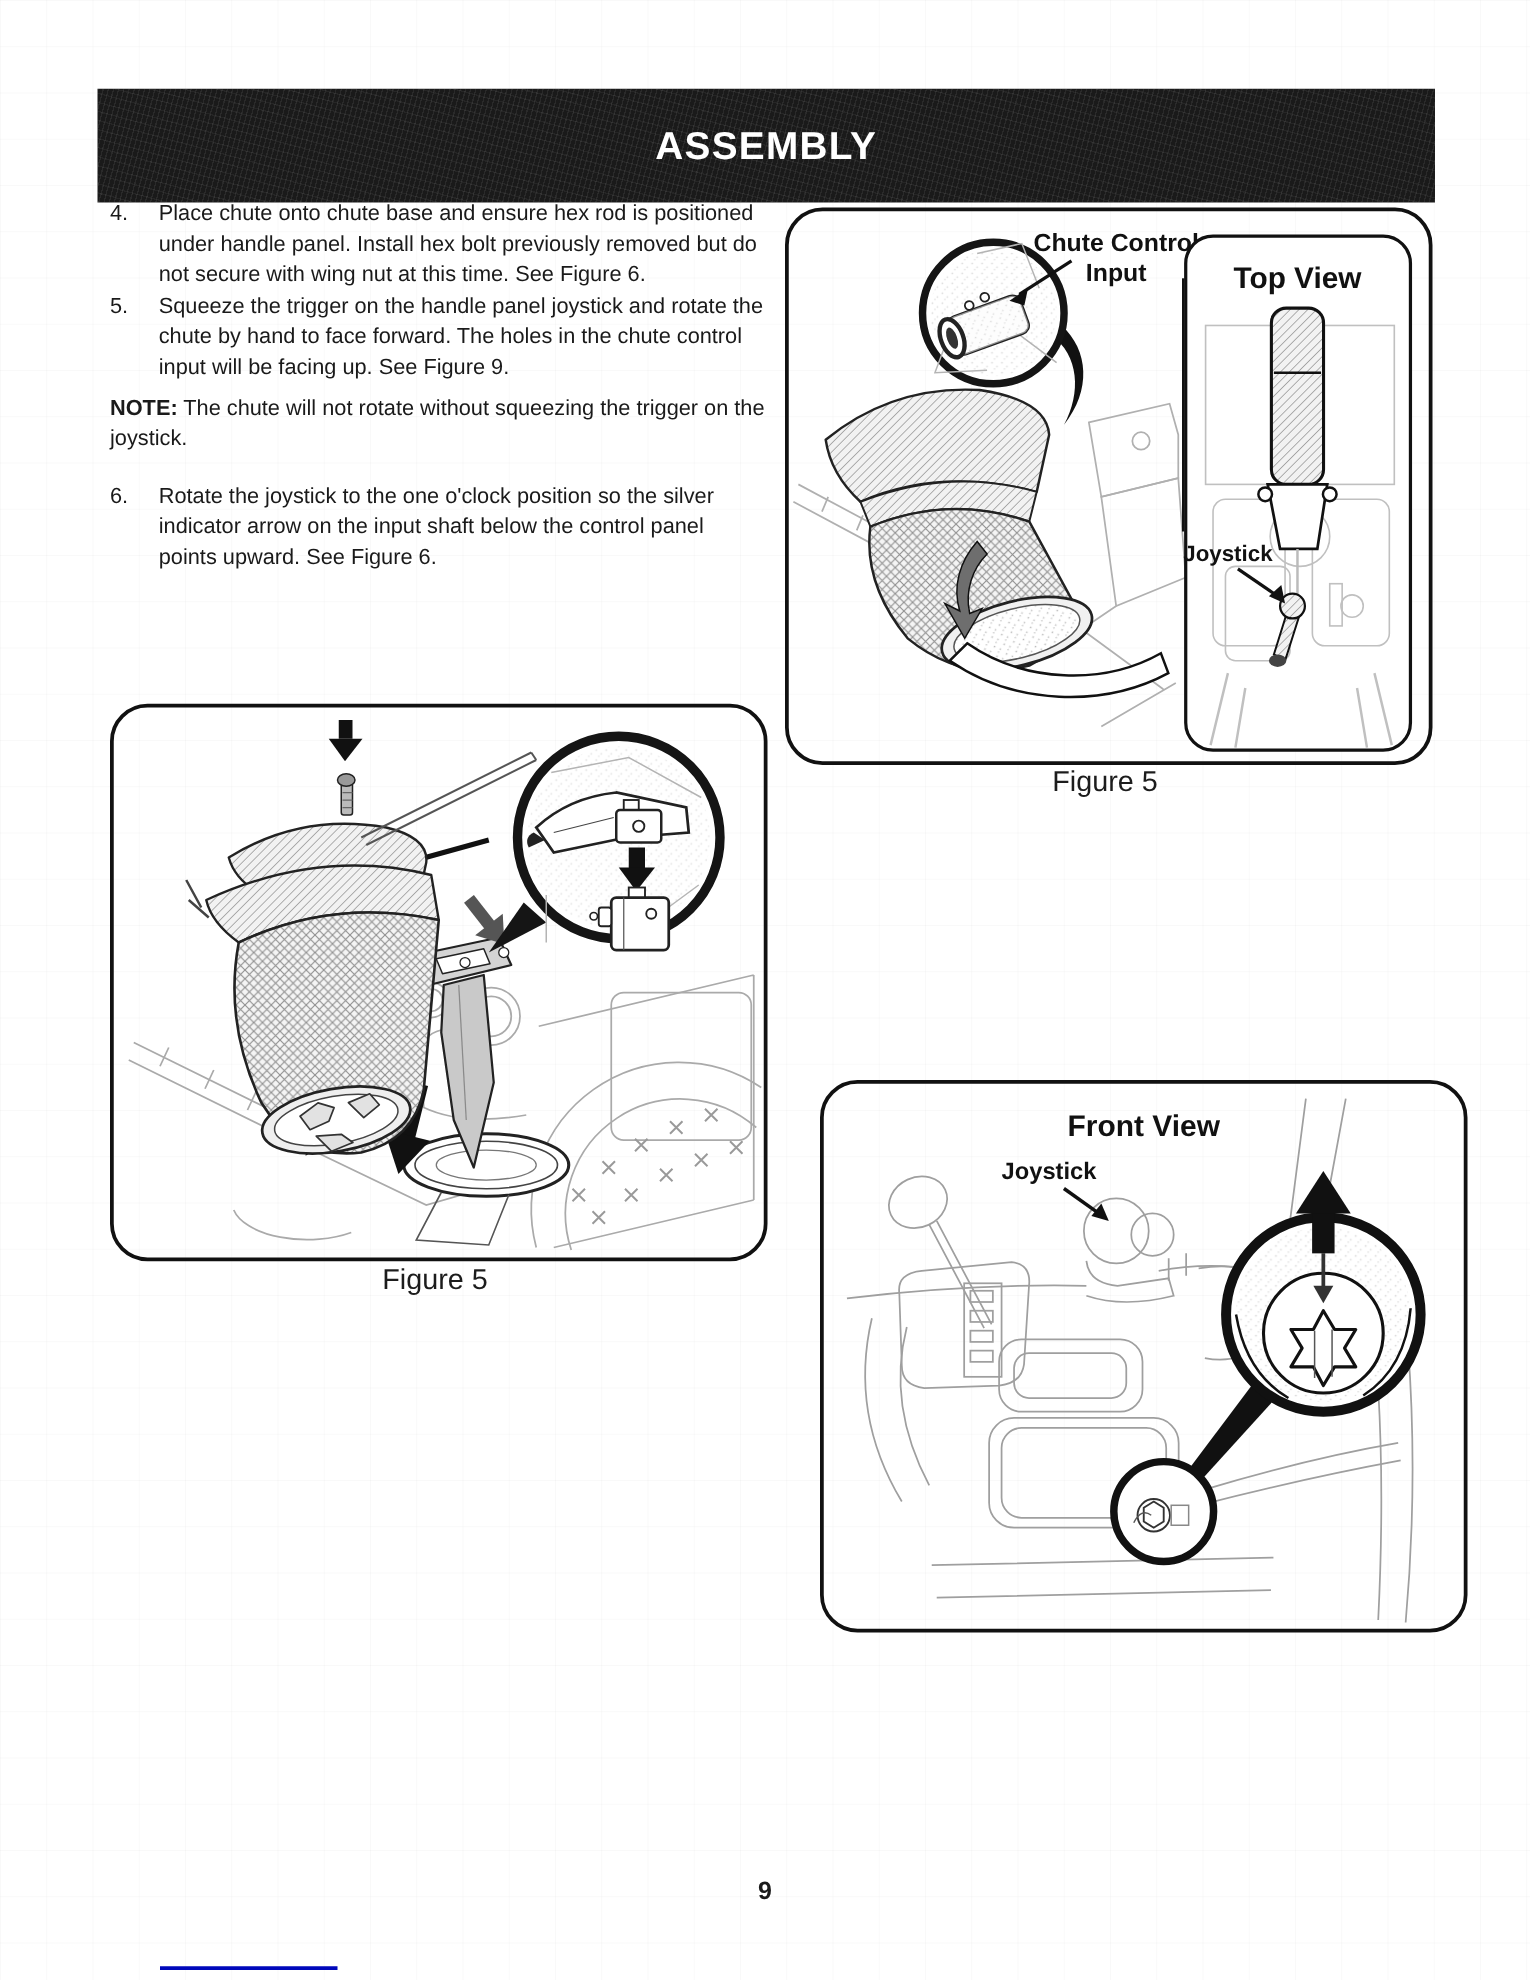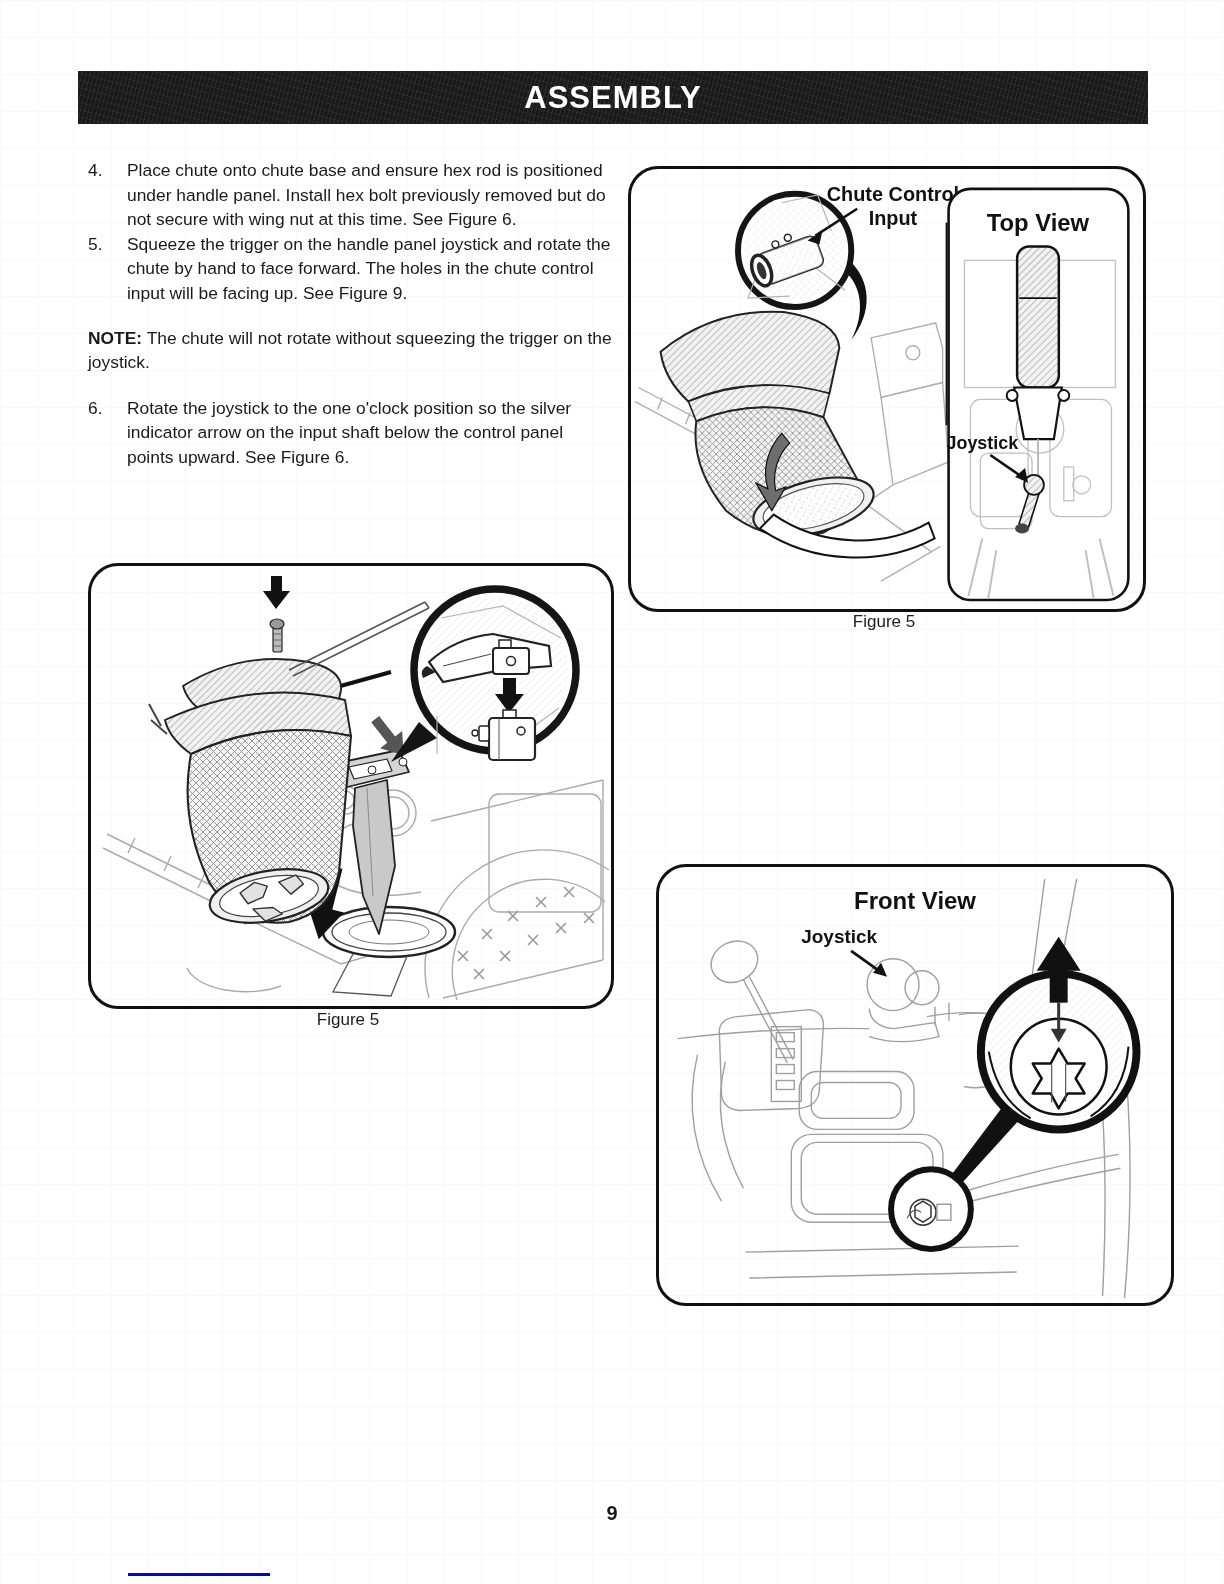--- a/index.html
+++ b/index.html
@@ -5,40 +5,40 @@
   html,body{margin:0;padding:0;background:#e8e8e8;}
   .page{
     position:relative;width:1224px;height:1584px;background:#ffffff;
     background-image:linear-gradient(rgba(0,0,0,0.022) 1px,transparent 1px),
                      linear-gradient(90deg,rgba(0,0,0,0.022) 1px,transparent 1px);
     background-size:37px 37px;
     font-family:"Liberation Sans",sans-serif;color:#1a1a1a;overflow:hidden;
     margin:0 auto;
   }
   .header-bar{
-    position:absolute;left:78px;top:71px;width:1070px;height:53px;
+    position:absolute;left:78px;top:71px;width:1070px;height:91px;
     background:#1a1a1a;
     background-image:repeating-linear-gradient(105deg,rgba(255,255,255,0.07) 0 1px,transparent 1px 4px),
                      repeating-linear-gradient(15deg,rgba(255,255,255,0.05) 0 1px,transparent 1px 7px);
     display:flex;align-items:center;justify-content:center;
   }
   .header-title{color:#ffffff;font-size:31px;font-weight:bold;letter-spacing:1px;}
   .instructions{position:absolute;left:88px;top:158px;width:524px;font-size:17.4px;line-height:24.6px;}
   .step{display:flex;margin:0 0 0 0;}
   .step .num{flex:0 0 39px;}
   .step .body{flex:1;}
-  .note{margin-top:20px;}
+  .note{margin-top:8px;}
   .note b{font-weight:bold;}
   .step6{margin-top:21px;}
   .figure-box{position:absolute;border:3px solid #111;border-radius:30px;background:transparent;}
   .fig5-box{left:628px;top:166px;width:512px;height:440px;}
   .fig4-box{left:88px;top:563px;width:520px;height:440px;}
   .fig6-box{left:656px;top:864px;width:512px;height:436px;}
   .figure-box svg{display:block;width:100%;height:100%;}
-  .fig-caption{position:absolute;text-align:center;font-size:17px;color:#1c1c1c;}
+  .fig-caption{position:absolute;text-align:center;font-size:23px;color:#1c1c1c;}
   .cap5{left:628px;top:612px;width:512px;}
   .cap4{left:88px;top:1010px;width:520px;}
   .cap6{left:628px;top:1306px;width:512px;}
   .page-number{position:absolute;left:0;top:1502px;width:100%;text-align:center;font-size:20px;font-weight:600;}
   .footer-line{position:absolute;left:128px;top:1573px;width:142px;height:3px;background:#0008bb;}
   .lab{font-family:"Liberation Sans",sans-serif;font-weight:bold;fill:#111;}
 </style>
 </head>
 <body>
 

